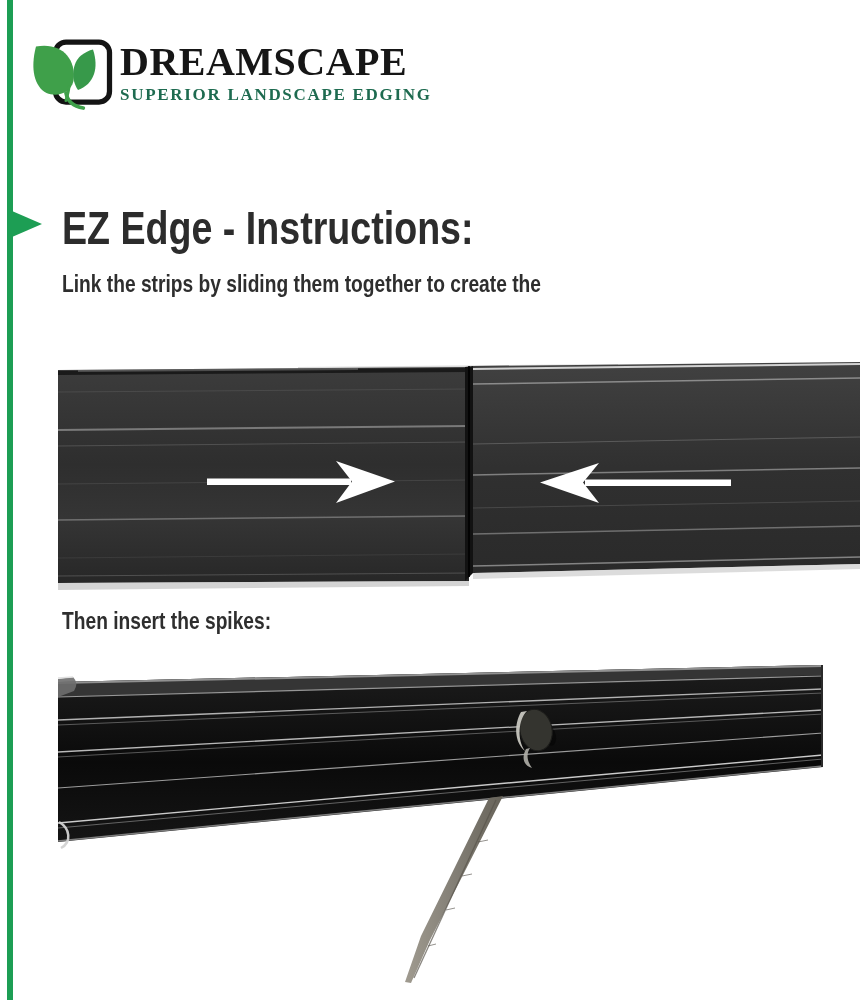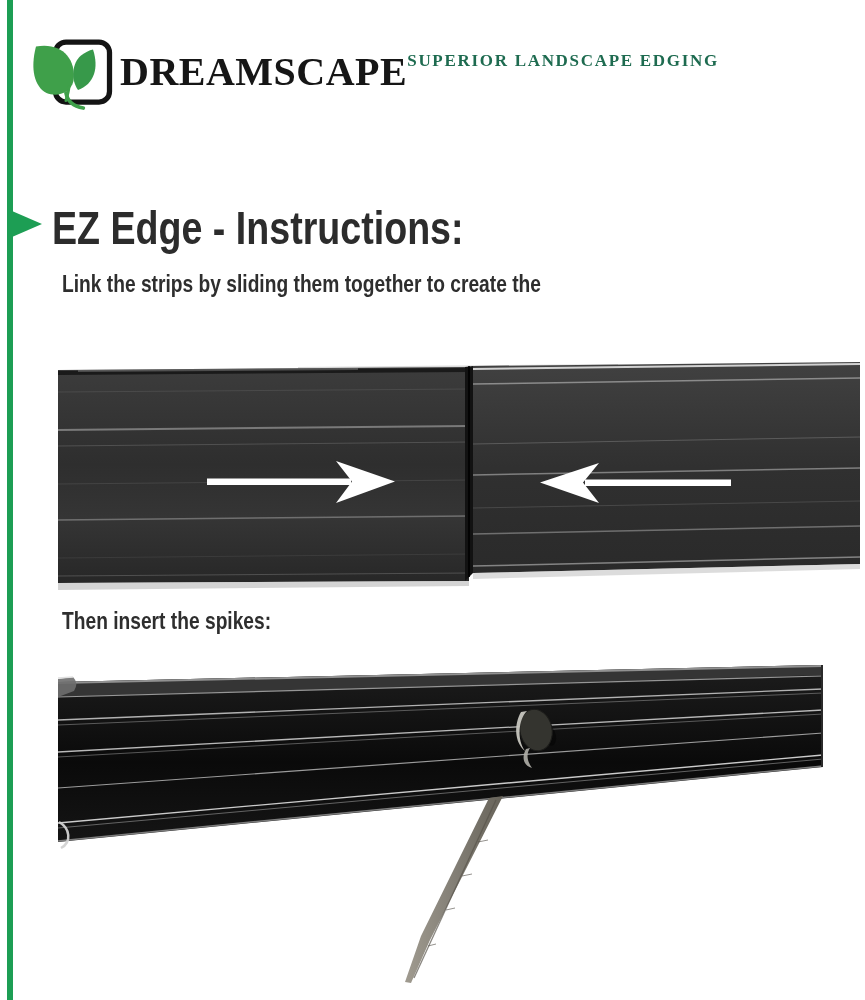--- a/index.html
+++ b/index.html
@@ -10,26 +10,26 @@
   
   .accent-bar{position:absolute;left:7px;top:0;width:6px;height:1000px;background:#1d9e54;}
   .accent-marker{
     position:absolute;left:12px;top:211px;width:0;height:0;
     border-top:13px solid transparent;border-bottom:13px solid transparent;
     border-left:30px solid #1d9e54;
   }
   
   .logo{position:absolute;left:24px;top:34px;display:flex;align-items:center;gap:6px;}
   .logo-icon{width:90px;height:76px;}
-  .logo-text{display:flex;flex-direction:row;font-family:"Liberation Serif",serif;}
+  .logo-text{display:flex;flex-direction:column;font-family:"Liberation Serif",serif;}
   .brand{font-size:40px;font-weight:bold;color:#161616;letter-spacing:0.5px;line-height:44px;}
   .tagline{font-size:17px;font-weight:bold;color:#1e6b50;letter-spacing:1.7px;line-height:20px;margin-top:1px;}
   
   .cond{display:inline-block;transform:scaleX(0.8);transform-origin:0 50%;white-space:nowrap;}
-  .title{position:absolute;left:52px;top:200px;font-size:47px;font-weight:bold;color:#2c2c2c;text-align:right;}
+  .title{position:absolute;left:62px;top:200px;font-size:47px;font-weight:bold;color:#2c2c2c;text-align:right;}
   .step{position:absolute;left:62px;font-size:24px;font-weight:bold;color:#2e2e2e;line-height:47px;text-decoration:underline;}
   .step1{top:260px;}
   .step2{top:597px;}
   .figure{position:absolute;display:block;}
   .fig1{left:58px;top:362px;}
   .fig2{left:58px;top:652px;}
 </style>
 </head>
 <body>
 

